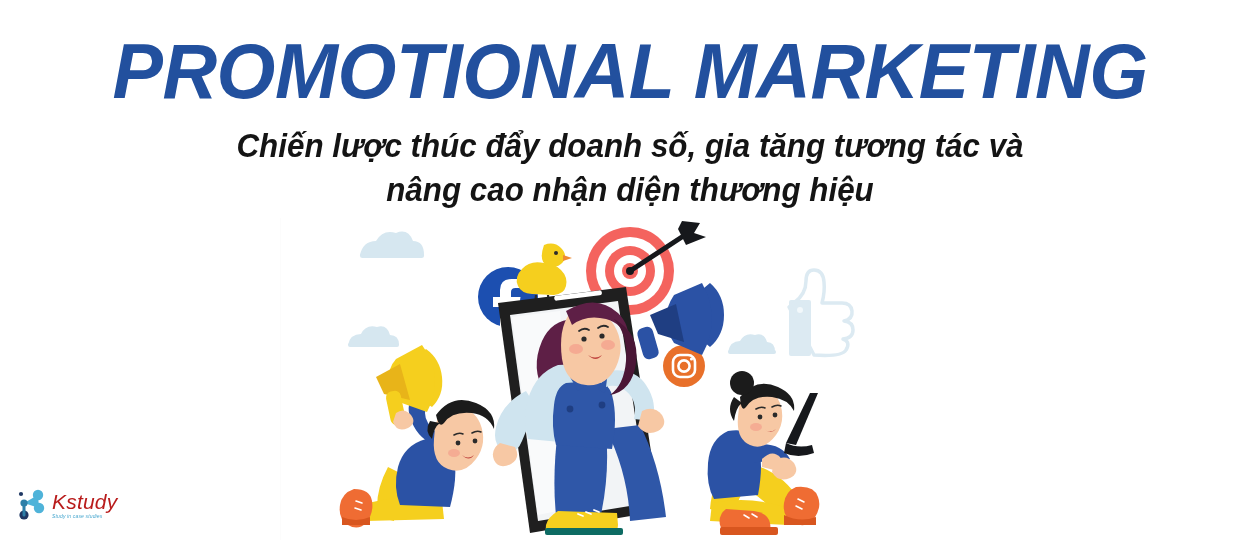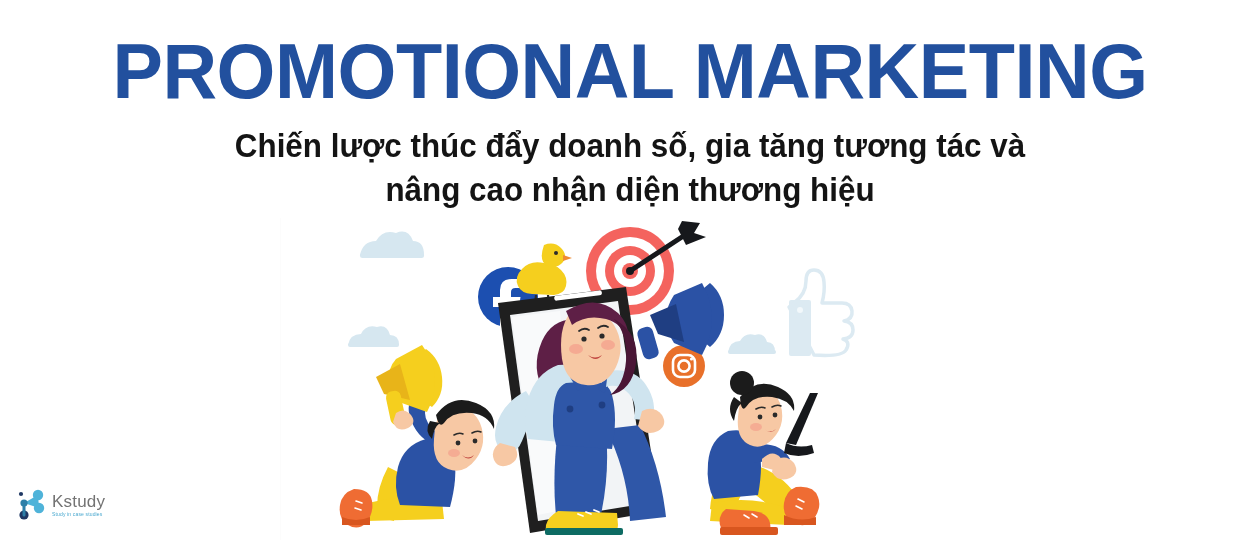--- a/index.html
+++ b/index.html
@@ -10,20 +10,21 @@
     font-family:"Liberation Sans", sans-serif;
     overflow:hidden;
     position:relative;
   }
   #banner {
     position:relative;
     width:1260px;
     height:540px;
     background:#ffffff;
     overflow:hidden;
+    font-style:italic;
   }
   
   .plate-edge {
     position:absolute;
     left:280px; top:218px;
     width:1px; height:322px;
     background:#fcfcfc;
   }
   
   .headings {
@@ -68,23 +69,23 @@
     left:16px;
     bottom:18px;
     display:flex;
     align-items:center;
     gap:6px;
   }
   .logo-mark { width:30px; height:34px; flex:0 0 auto; }
   .logo-text-wrap { display:flex; flex-direction:column; line-height:1; }
   .logo-word {
     font-family:"Liberation Sans", sans-serif;
-    font-size:17px;
+    font-size:21px;
     font-weight:normal;
-    color:#737373;
+    color:#b91c1c;
     letter-spacing:0.2px;
   }
   .logo-tagline {
     font-family:"Liberation Sans", sans-serif;
     font-size:5px;
     color:#4aa8cf;
     letter-spacing:0.15px;
     margin-top:2px;
   }
 </style>

